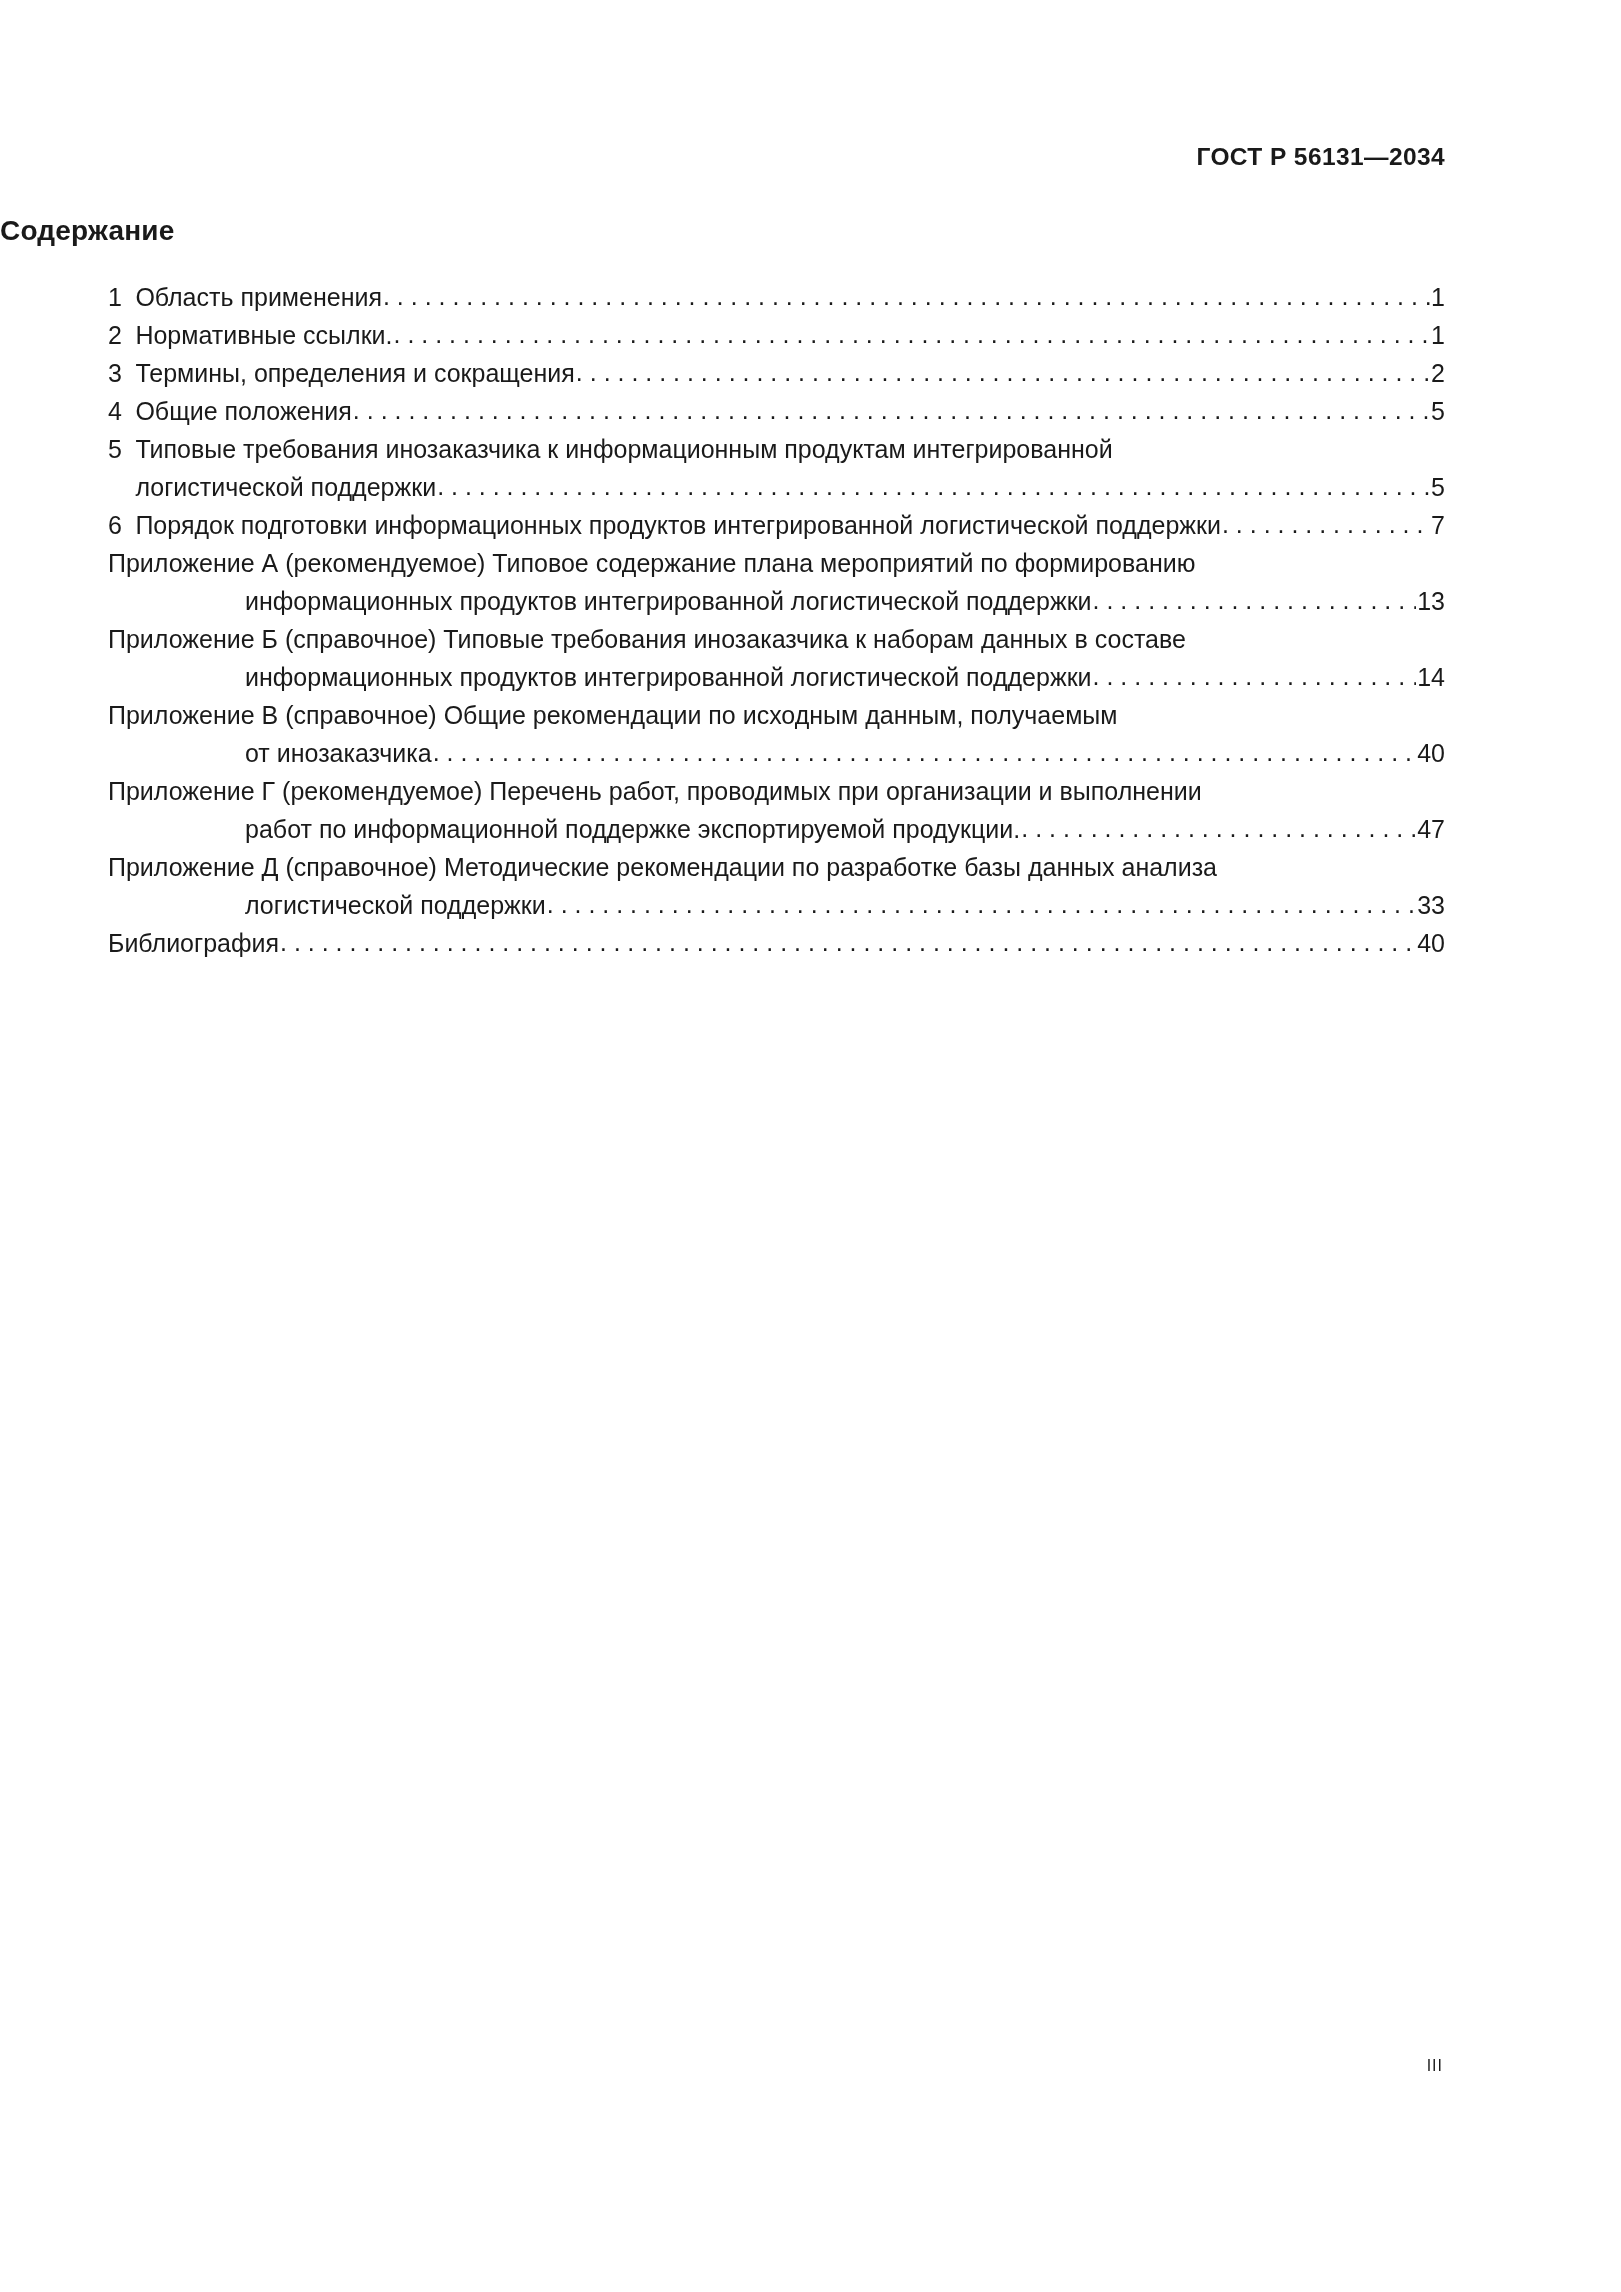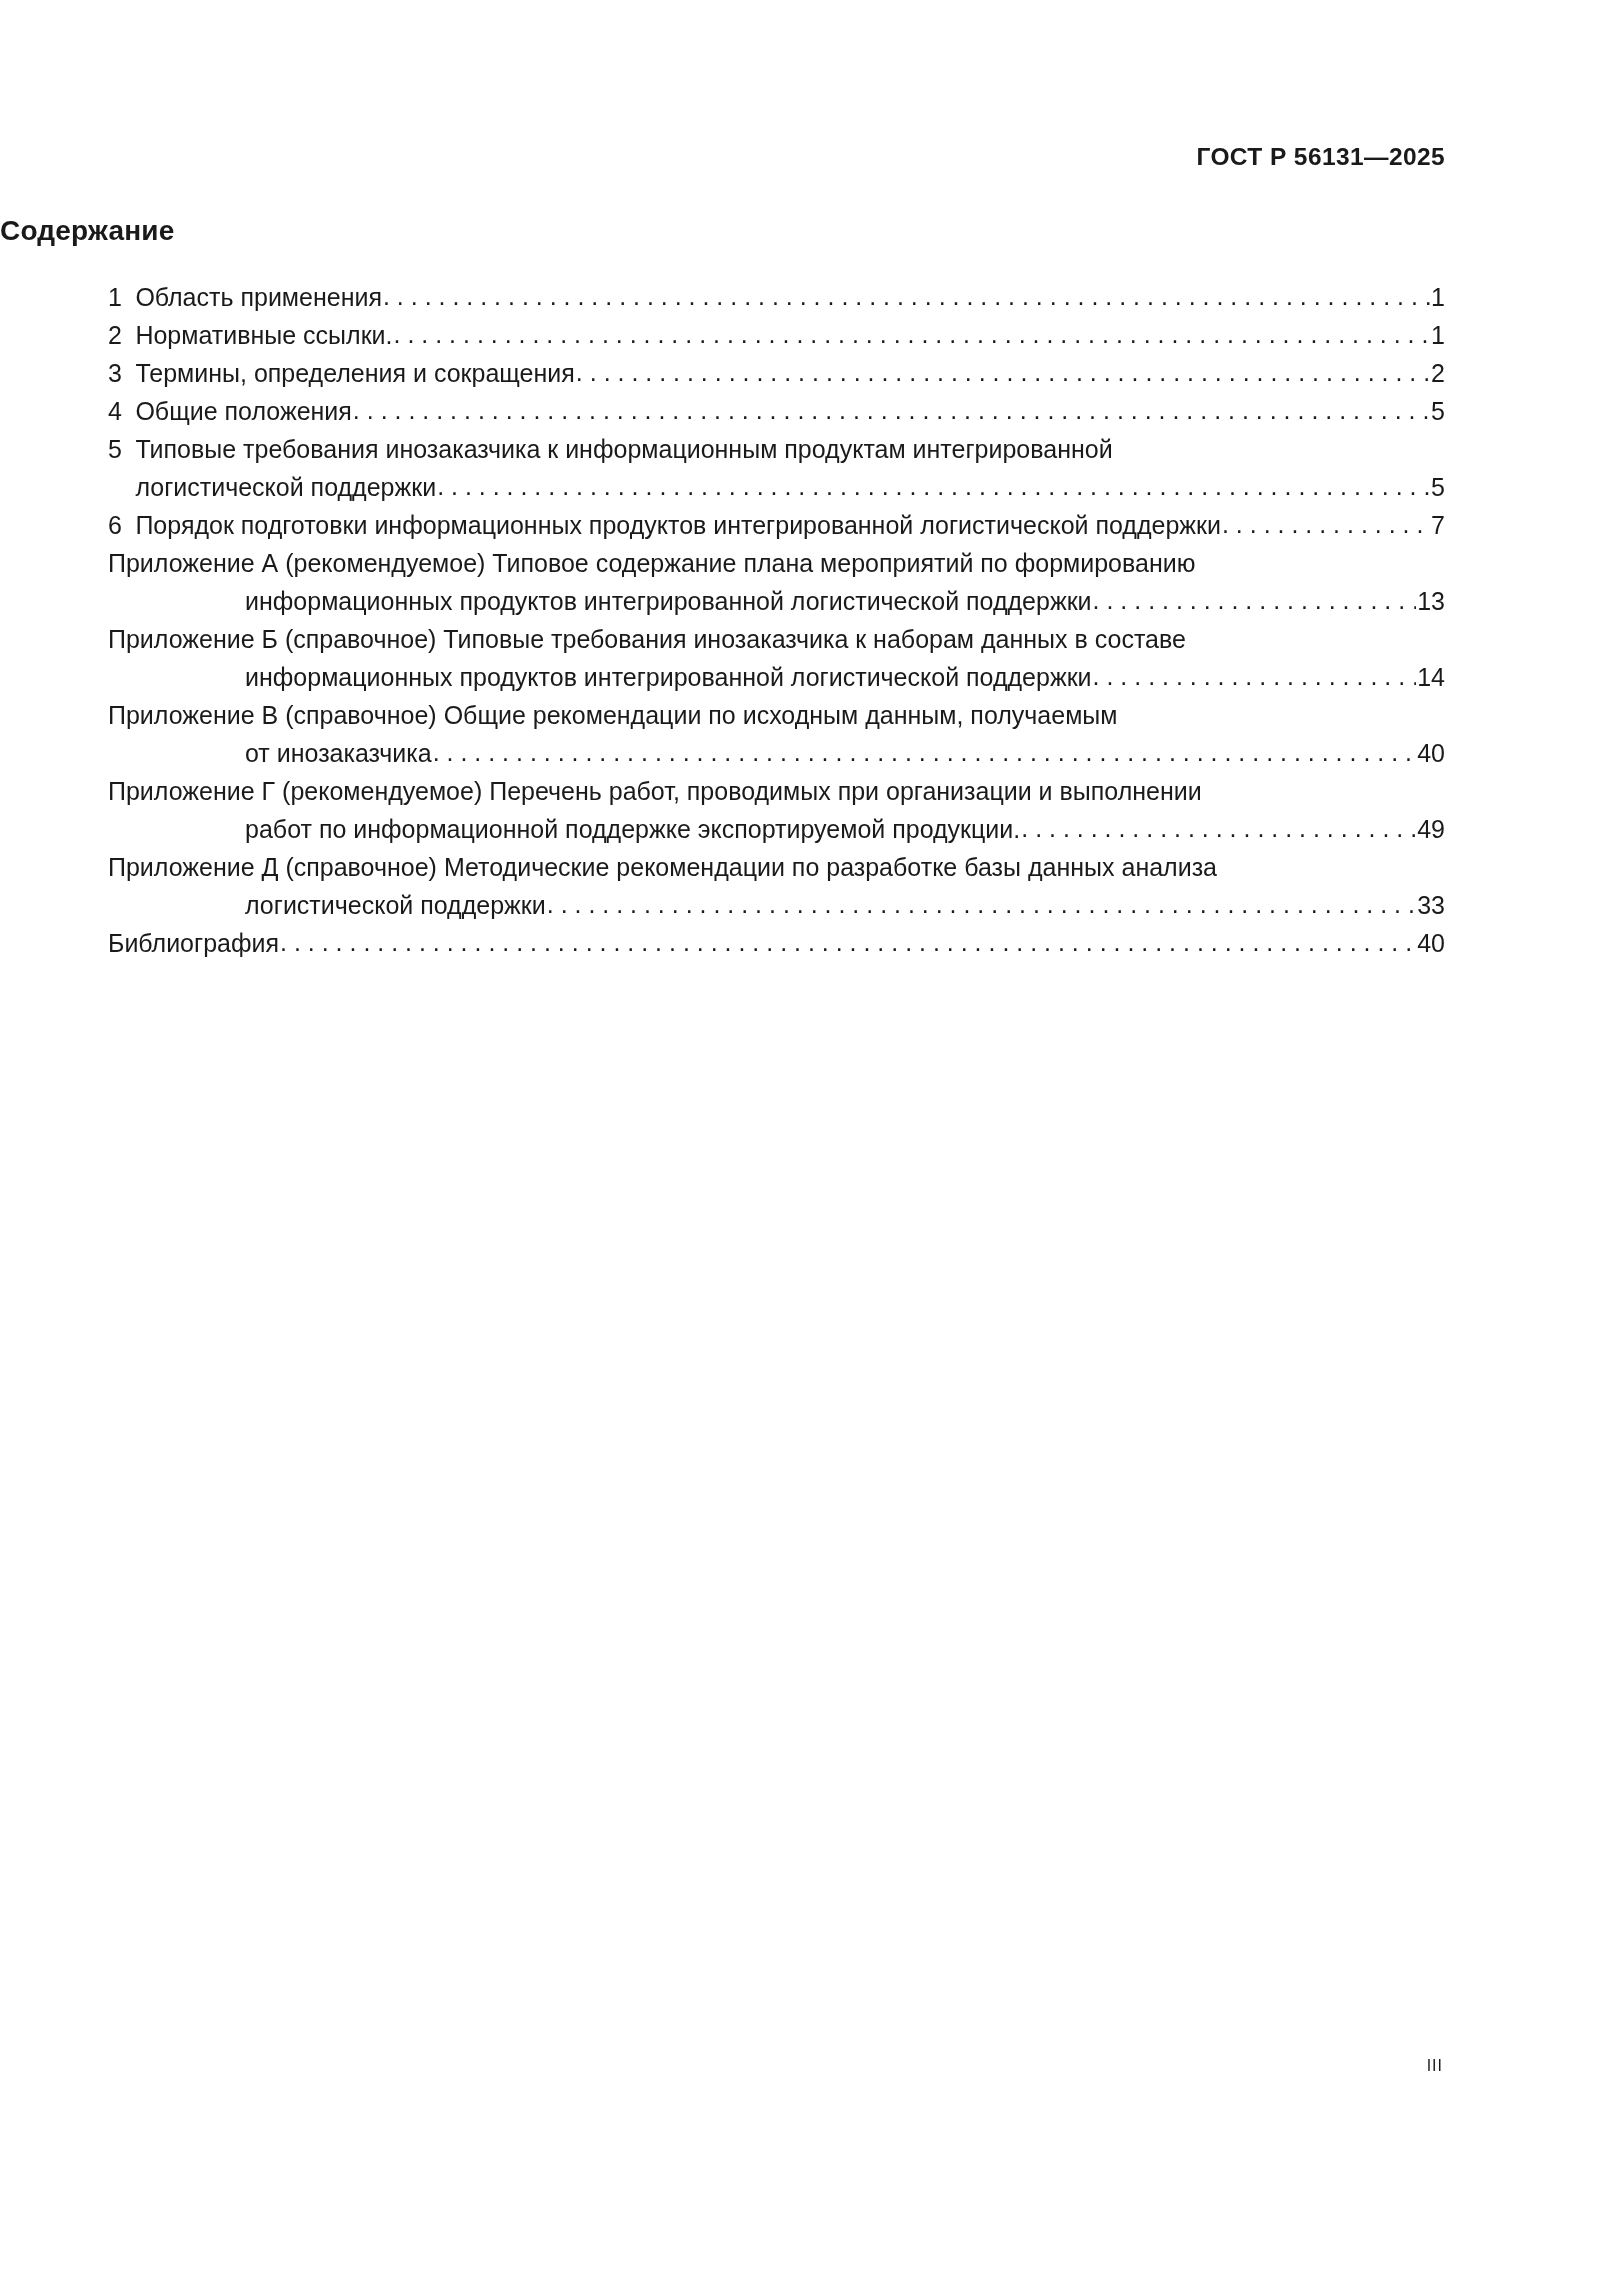--- a/index.html
+++ b/index.html
@@ -104,21 +104,21 @@
     font-size: 16px;
     font-weight: normal;
     letter-spacing: 1px;
   }
 </style>
 </head>
 <body>
 
 <div class="page">
 
-  <div class="doc-header">ГОСТ Р 56131—2025</div>
+  <div class="doc-header">ГОСТ Р 56131—2034</div>
 
   <div class="toc-title">Содержание</div>
 
   <div class="toc">
       <div class="toc-line">
         <span class="num">1</span>
         <span class="label">Область применения</span>
         <span class="leader"></span>
         <span class="page-no">1</span>
       </div>
@@ -183,21 +183,21 @@
         <span class="leader"></span>
         <span class="page-no">40</span>
       </div>
       <div class="toc-line nodots">
         <span class="label">Приложение Г (рекомендуемое) Перечень работ, проводимых при организации и выполнении</span>
         <span class="leader"></span>
       </div>
       <div class="toc-line indent-lg">
         <span class="label">работ по информационной поддержке экспортируемой продукции.</span>
         <span class="leader"></span>
-        <span class="page-no">49</span>
+        <span class="page-no">47</span>
       </div>
       <div class="toc-line nodots">
         <span class="label">Приложение Д (справочное) Методические рекомендации по разработке базы данных анализа</span>
         <span class="leader"></span>
       </div>
       <div class="toc-line indent-lg">
         <span class="label">логистической поддержки</span>
         <span class="leader"></span>
         <span class="page-no">33</span>
       </div>

